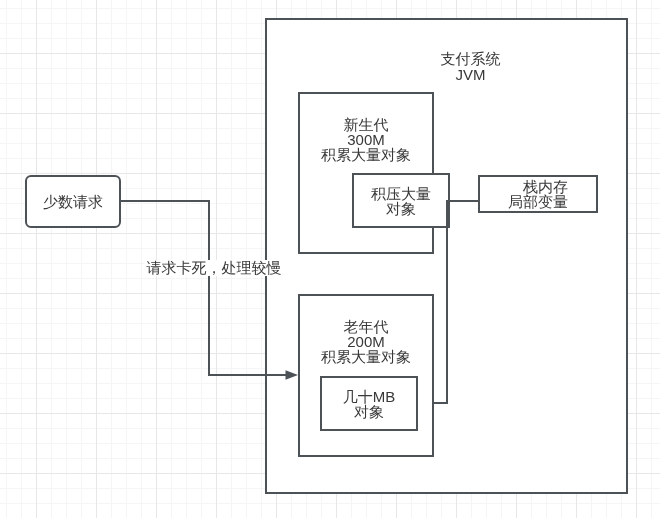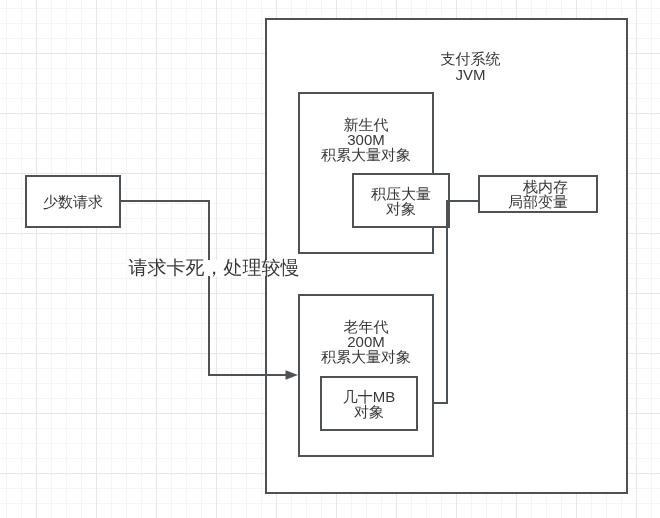--- a/index.html
+++ b/index.html
@@ -43,36 +43,36 @@
     align-items: center;
     justify-content: center;
   }
   .jvm-box        { left: 265px; top: 18px;  width: 363px; height: 476px; }
   .jvm-title      { padding-top: 16px; line-height: 16px; white-space: pre-line; padding-left: 48px; }
   .young-gen      { left: 298px; top: 92px;  width: 136px; height: 162px; padding-top: 8px; }
   .young-inner    { left: 320px; top: 173px; width: 98px;  height: 55px; margin-left: 32px; }
   .old-gen        { left: 298px; top: 294px; width: 136px; height: 163px; padding-top: 8px; }
   .old-inner      { left: 320px; top: 376px; width: 98px;  height: 55px; }
   .stack-box      { left: 478px; top: 175px; width: 120px; height: 38px; text-align: right; }
-  .request-box    { left: 25px;  top: 175px; width: 96px;  height: 53px; }
+  .request-box    { left: 25px;  top: 175px; width: 96px;  height: 53px; border-radius: 6px; }
   .edges-layer {
     position: absolute;
     left: 0; top: 0;
     width: 660px; height: 518px;
     pointer-events: none;
   }
   .edges-layer polyline { fill: none; stroke: var(--stroke); stroke-width: 2; }
   .edges-layer polygon  { fill: var(--stroke); stroke: none; }
   .edge-label {
     position: absolute;
     left: 214px; top: 268px;
     transform: translate(-50%, -50%);
     background: #ffffff;
     color: var(--text);
-    font-size: 19px;
+    font-size: 15px;
     line-height: 16px;
     padding: 0 2px;
     white-space: nowrap;
   }
 </style>
 </head>
 <body>
 
 <div class="canvas">
 

